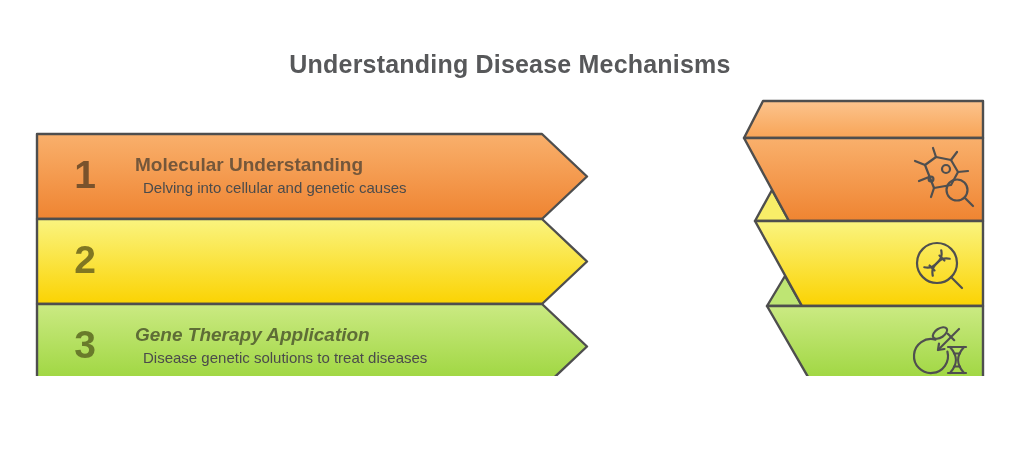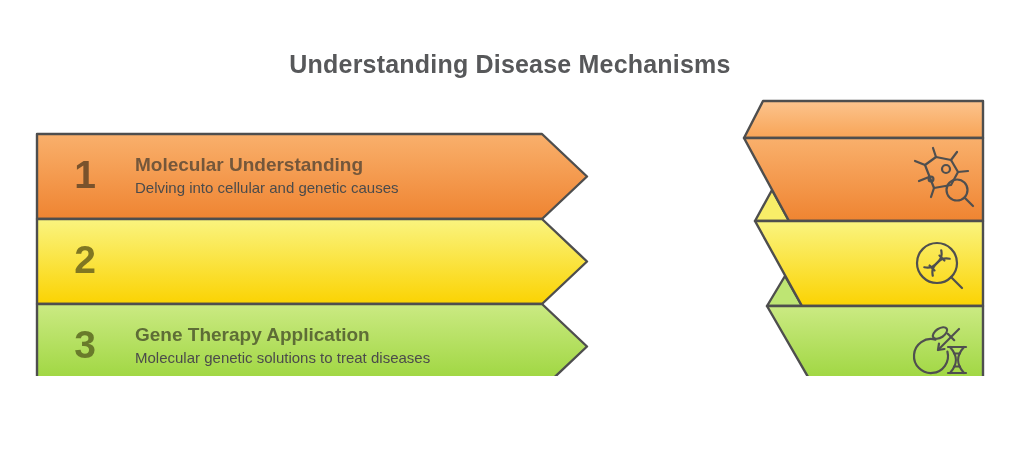--- a/index.html
+++ b/index.html
@@ -22,22 +22,22 @@
     width:100px;text-align:center;font-size:39px;font-weight:700;line-height:1;
     flex:0 0 100px;
   }
   .s1 .step-number{color:#79522C;}
   .s2 .step-number{color:#807722;}
   .s3 .step-number{color:#697B2B;}
   .step-text{display:flex;flex-direction:column;gap:3px;}
   .step-title{font-size:19px;font-weight:700;}
   .s1 .step-title{color:#74573B;}
   .s2 .step-title{color:#6E682E;}
-  .s3 .step-title{color:#5E6D36;}
-  .step-desc{font-size:15px;color:#4B4B4B;}
+  .s3 .step-title{color:#5E6D36;font-style:italic;}
+  .step-desc{font-size:15px;color:#4B4B4B;margin-left:8px;}
 </style>
 </head>
 <body>
 
 <div class="canvas">
 
   <svg width="0" height="0" style="position:absolute" aria-hidden="true">
     <defs>
       <linearGradient id="g-orange" x1="0" y1="0" x2="0" y2="1">
         <stop offset="0" stop-color="#F9B06C"></stop>
@@ -77,21 +77,21 @@
   </div>
   <div class="step-row s2">
     <div class="step-number">2</div>
     <div class="step-text">
     </div>
   </div>
   <div class="step-row s3">
     <div class="step-number">3</div>
     <div class="step-text">
       <div class="step-title">Gene Therapy Application</div>
-      <div class="step-desc">Molecular genetic solutions to treat diseases</div>
+      <div class="step-desc">Disease genetic solutions to treat diseases</div>
     </div>
   </div>
 
   <svg class="ribbon-svg" width="255" height="302" viewBox="0 0 255 302">
     <g stroke="#4E4E4E" stroke-width="2.4" stroke-linejoin="round">
       <path d="M28,6 L248,6 L248,43 L9,43 Z" fill="url(#g-flap)"></path>
       <path d="M37,95 L20,126 L54,126 Z" fill="#F8ED68"></path>
       <path d="M9,43 L248,43 L248,126 L54,126 Z" fill="url(#g-orange)"></path>
       <path d="M50,181 L32,211 L67,211 Z" fill="#BEE573"></path>
       <path d="M20,126 L248,126 L248,211 L67,211 Z" fill="url(#g-yellow)"></path>

